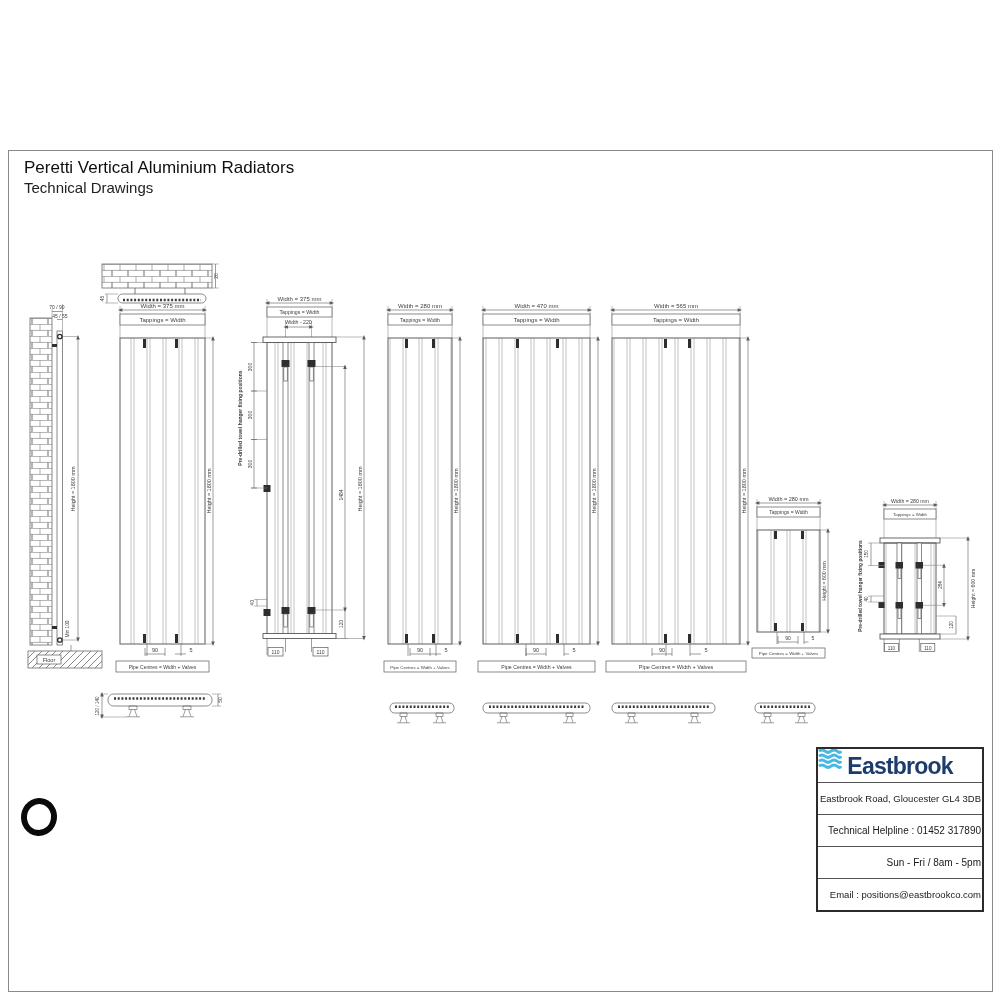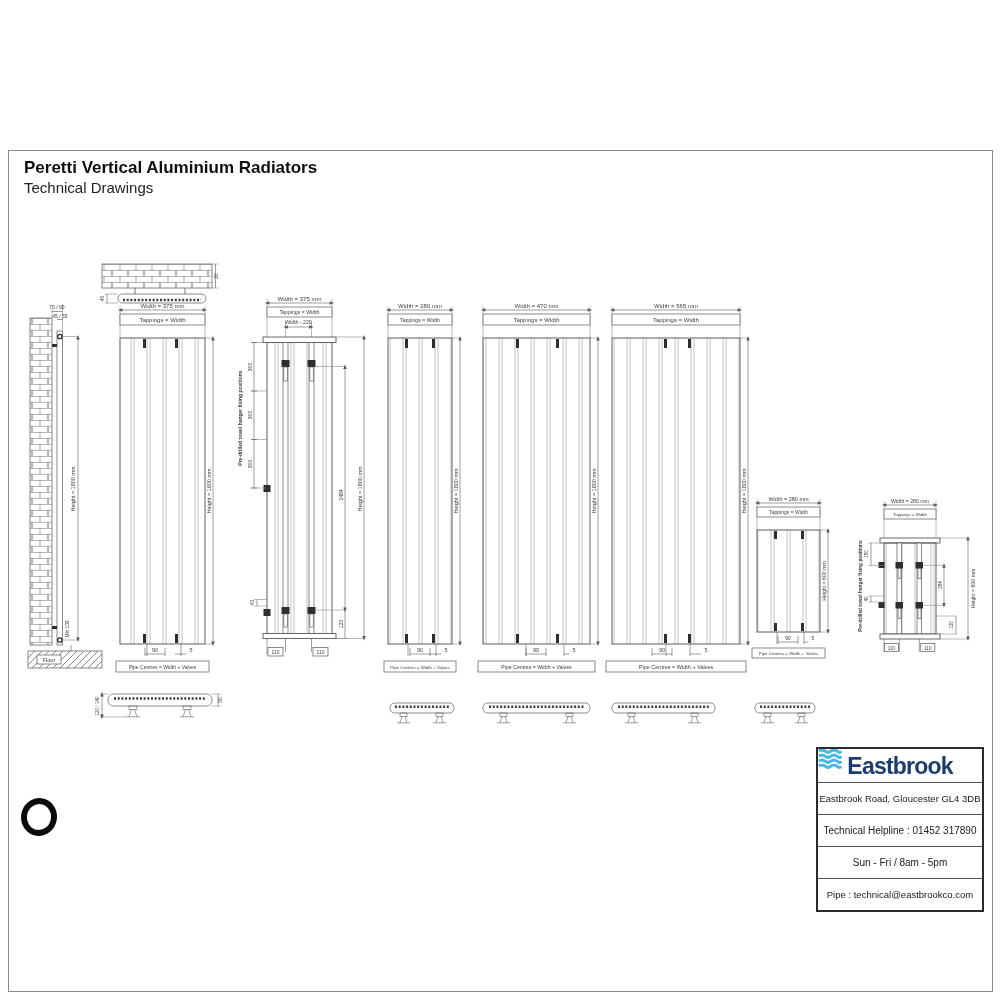--- a/index.html
+++ b/index.html
@@ -1,38 +1,38 @@
 <!DOCTYPE html>
 <html><head>
 <meta charset="utf-8">
 <style>
   html,body{margin:0;padding:0;background:#fff;}
   #page{position:relative;width:1000px;height:1000px;background:#fff;overflow:hidden;
         font-family:"Liberation Sans",sans-serif;color:#111;}
   #sheet-border{position:absolute;left:8px;top:150px;width:983px;height:840px;
         border:1px solid #8a8a8a;}
   #title-block{position:absolute;left:24px;top:158px;}
-  #title-block .t1{font-size:17px;font-weight:bold;color:#0f0f0f;margin:0;}
+  #title-block .t1{font-size:17px;font-weight:normal;color:#0f0f0f;margin:0;}
   #title-block .t2{font-size:15px;font-weight:normal;color:#222;margin:1px 0 12px 0;}
   svg{position:absolute;left:0;top:0;}
   svg text{font-family:"Liberation Sans",sans-serif;fill:#3d3d3d;}
   .mid{text-anchor:middle;}
   .t6{font-size:6px;} .t55{font-size:5.5px;} .t52{font-size:5.2px;} .t5{font-size:5px;}
   .t48{font-size:4.8px;} .t46{font-size:4.6px;} .t44{font-size:4.4px;}
   .bold{font-weight:bold;}
   .ln{stroke:#6e6e6e;stroke-width:0.9;fill:none;}
   .thin{stroke:#808080;stroke-width:0.55;fill:none;}
   .dim{stroke:#5a5a5a;stroke-width:0.6;fill:none;}
   .body{fill:url(#fins);stroke:#5f5f5f;stroke-width:1;}
   .box{fill:#fff;stroke:#5a5a5a;stroke-width:0.7;}
   .blk{fill:#2e2e2e;stroke:none;}
   .cap{fill:#fff;stroke:#5a5a5a;stroke-width:0.9;}
   
   #contact{position:absolute;left:816px;top:747px;width:164px;background:#fff;
-           border:2px solid #2b2b2b;text-align:center;}
+           border:2px solid #2b2b2b;text-align:right;}
   #contact .row{border-top:1px solid #555;font-size:10px;color:#1a1a1a;padding:10px 1px;}
   #contact .logo-row{display:flex;align-items:center;justify-content:center;gap:4px;
            padding:4px 2px 2px 2px;border-top:none;}
   #brand-word{font-size:23px;font-weight:bold;color:#1d3c6e;letter-spacing:-0.8px;}
   #contact .small{font-size:9.5px;}
   
   #circle-mark{position:absolute;left:21px;top:798px;width:24px;height:26px;
            border:6px solid #0a0a0a;border-radius:50%;transform:rotate(8deg);}
 </style>
 </head>
@@ -357,18 +357,18 @@
       <svg width="24" height="20" viewBox="0 0 24 20">
         <path d="M1,2.2 q3,-2.4 6,0 t6,0 t6,0 t4,0" stroke="#45b8e4" stroke-width="3" fill="none"></path>
         <path d="M1,7.2 q3,-2.4 6,0 t6,0 t6,0 t4,0" stroke="#45b8e4" stroke-width="3" fill="none"></path>
         <path d="M1,12.2 q3,-2.4 6,0 t6,0 t6,0 t4,0" stroke="#45b8e4" stroke-width="3" fill="none"></path>
         <path d="M1,17.2 q3,-2.4 6,0 t6,0 t6,0 t4,0" stroke="#45b8e4" stroke-width="3" fill="none"></path>
       </svg>
     </div>
     <div class="row small">Eastbrook Road, Gloucester GL4 3DB</div>
     <div class="row">Technical Helpline : 01452 317890</div>
     <div class="row">Sun - Fri / 8am - 5pm</div>
-    <div class="row small">Pipe : technical@eastbrookco.com</div>
+    <div class="row small">Email : positions@eastbrookco.com</div>
   </div>
 
   <div id="circle-mark"></div>
 
 </div>
 
 </body></html>

